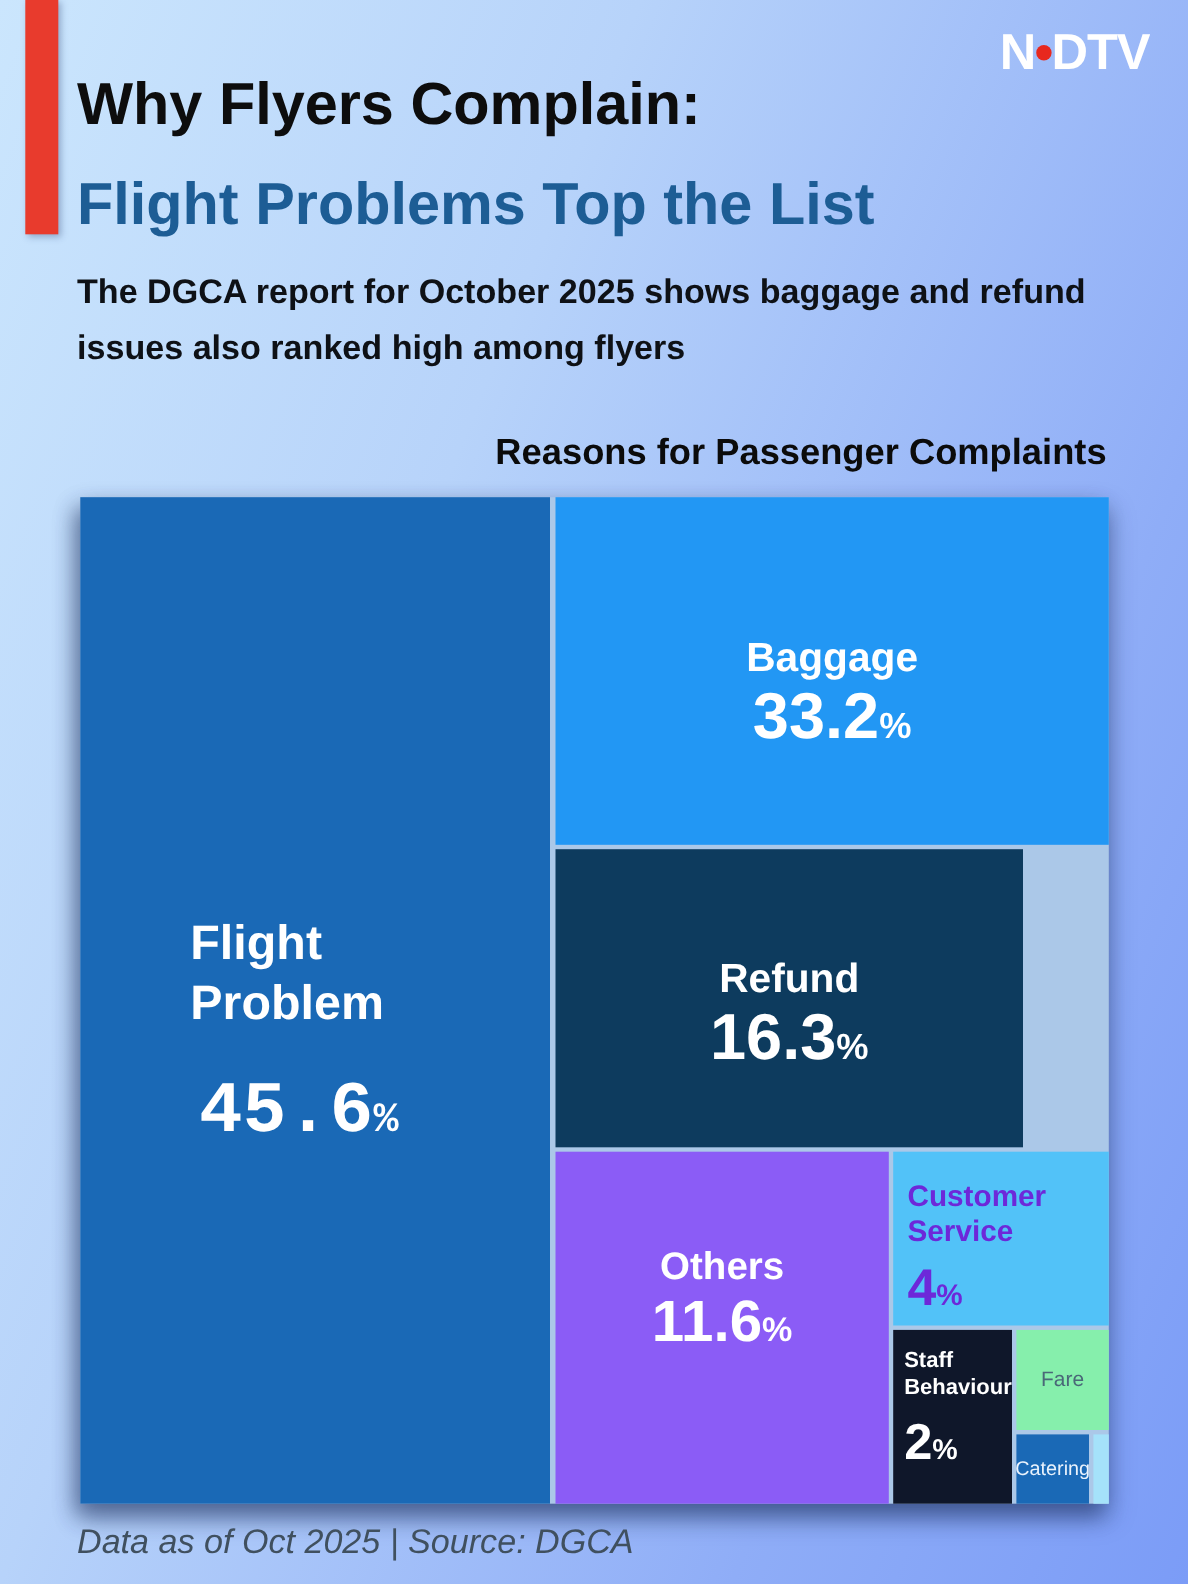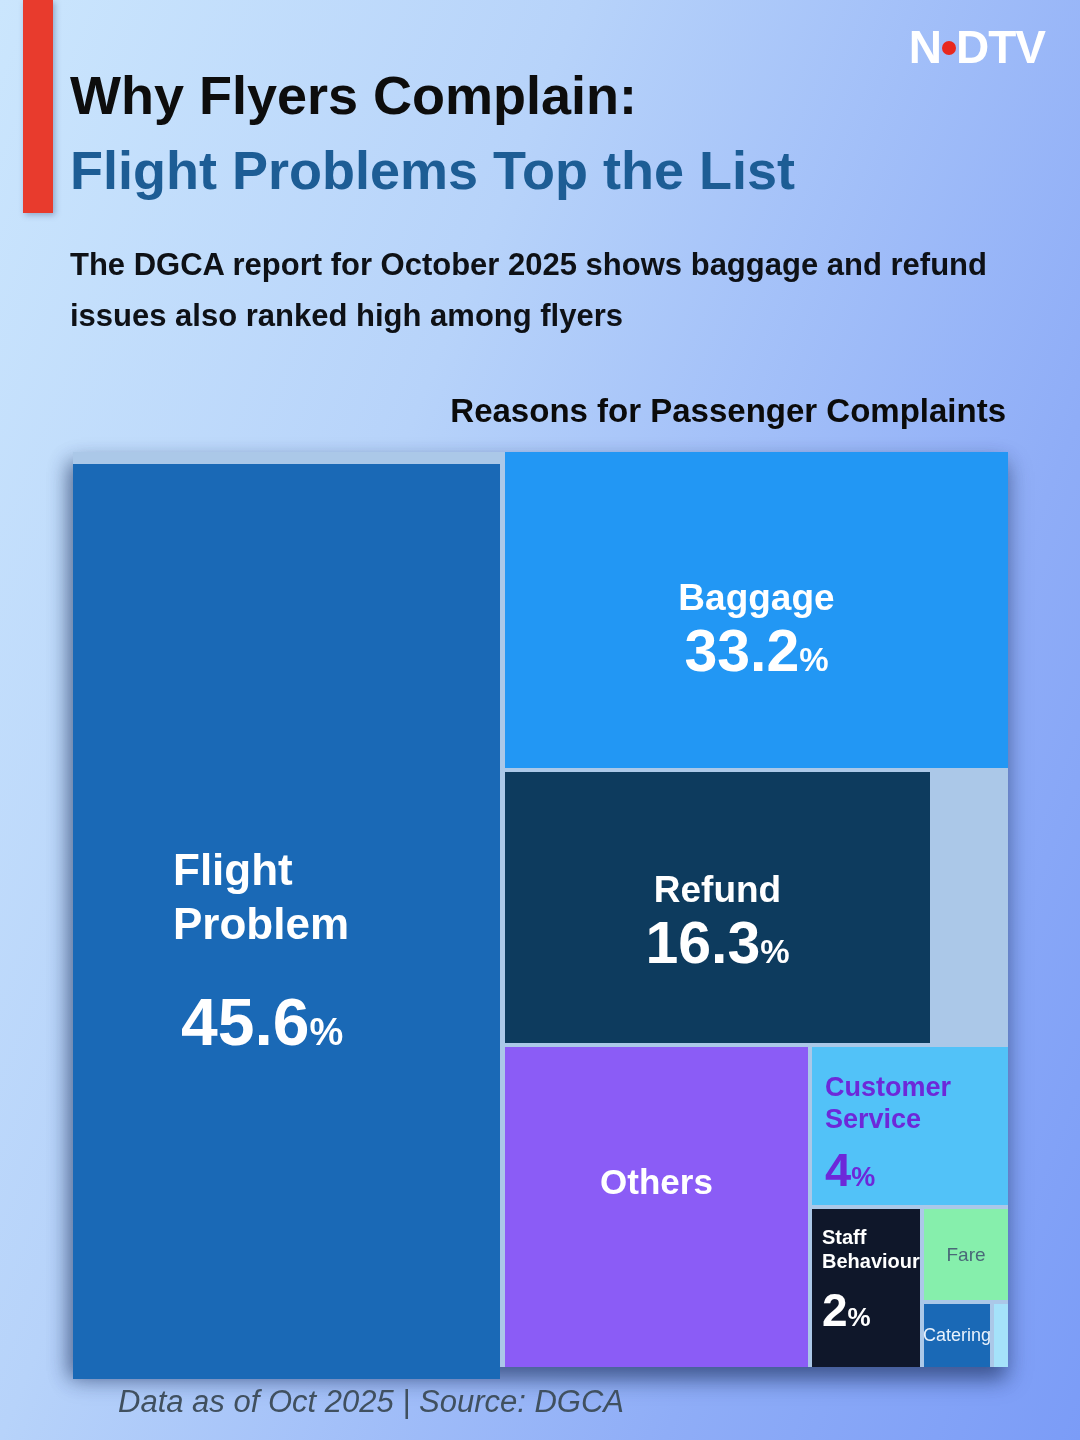--- a/index.html
+++ b/index.html
@@ -10,65 +10,65 @@
     background:linear-gradient(112deg,#cbe6fd 0%,#b7d3fa 35%,#8fadf7 75%,#7b9cf7 100%);
     overflow:hidden;
   }
 
   
   .accent-bar { position:absolute; left:23px; top:0; width:30px; height:213px; background:#e83b2d; box-shadow:2px 2px 6px rgba(40,60,110,.35); }
   .logo { position:absolute; top:20px; right:35px; display:flex; align-items:center; color:#ffffff; font-weight:bold; font-size:46px; letter-spacing:-1px; }
   .logo .dot { width:14px; height:14px; border-radius:50%; background:#e8281e; display:inline-block; margin:2px 0 0 1px; }
   .title { position:absolute; left:70px; top:58px; font-size:54px; font-weight:800; line-height:1.38; letter-spacing:0; }
   .title .l1 { color:#0d0d0d; }
-  .title .l2 { color:#1d5d95; }
+  .title .l2 { color:#1d5d95;margin-top:16px; }
   .subtitle { position:absolute; left:70px; top:240px; width:930px; font-size:31px; font-weight:600; color:#0e1116; line-height:1.63; }
   .chart-title { position:absolute; left:73px; top:392px; width:933px; text-align:right; font-size:33px; font-weight:700; color:#0b0b0b; }
 
   
   .treemap { position:absolute; left:73px; top:452px; width:935px; height:915px; background:#abc8e8;
              box-shadow:-5px 10px 18px rgba(28,48,95,.45), 0 12px 22px rgba(28,48,95,.4); }
   .tile { position:absolute; display:flex; flex-direction:column; }
-  .t-flight   { left:0;     top:12px;     width:427px; height:915px; background:#1a69b6; color:#fff;
+  .t-flight   { left:0;     top:0;     width:427px; height:915px; background:#1a69b6; color:#fff;
                 justify-content:center; align-items:flex-start; padding:60px 20px 0 100px; }
   .t-baggage  { left:432px; top:0;     width:503px; height:316px; background:#2297f4; color:#fff;
                 justify-content:center; align-items:center; text-align:center; padding-top:40px; }
   .t-refund   { left:432px; top:320px; width:425px; height:271px; background:#0d3b5e; color:#fff;
                 justify-content:center; align-items:center; text-align:center; padding-top:30px; }
   .t-others   { left:432px; top:595px; width:303px; height:320px; background:#8b5cf6; color:#fff;
                 justify-content:center; align-items:center; text-align:left; padding-bottom:50px; }
   .t-cs       { left:739px; top:595px; width:196px; height:158px; background:#52c2f8; color:#6d28d9;
                 padding:24px 8px 0 13px; }
   .t-staff    { left:739px; top:757px; width:108px; height:158px; background:#0f172a; color:#fff;
                 padding:16px 4px 0 10px; }
   .t-fare     { left:851px; top:757px; width:84px;  height:91px;  background:#86efac; color:#4a6878;
                 justify-content:center; align-items:center; }
   .t-catering { left:851px; top:852px; width:66px;  height:63px;  background:#1a69b6; color:#e9f2fc;
                 justify-content:center; align-items:center; }
   .t-sliver   { left:921px; top:852px; width:14px;  height:63px;  background:#a5e2fa; }
 
   .t-flight .t-label   { font-size:44px; font-weight:800; line-height:1.22; max-width:220px; }
-  .t-flight .t-value   { font-size:66px; font-weight:800; margin:34px 0 0 8px; }
+  .t-flight .t-value   { font-size:66px; font-weight:800; margin:34px 0 0 8px;font-family:Liberation Mono, monospace; }
   .t-flight .pct       { font-size:38px; }
   .t-baggage .t-label, .t-refund .t-label { font-size:37px; font-weight:800; }
   .t-baggage .t-value, .t-refund .t-value { font-size:59px; font-weight:800; line-height:1.1; }
   .t-baggage .pct, .t-refund .pct { font-size:33px; }
   .t-others .t-label { font-size:35px; font-weight:800; }
   .t-others .t-value { font-size:53px; font-weight:800; line-height:1.15; }
   .t-others .pct     { font-size:31px; }
   .t-cs .t-label   { font-size:27px; font-weight:800; line-height:1.2; }
   .t-cs .t-value   { font-size:47px; font-weight:800; margin-top:10px; line-height:1; }
   .t-cs .pct       { font-size:27px; }
   .t-staff .t-label { font-size:20px; font-weight:800; line-height:1.2; }
   .t-staff .t-value { font-size:46px; font-weight:800; margin-top:14px; line-height:1; }
   .t-staff .pct     { font-size:26px; }
   .t-fare .t-label     { font-size:19px; font-weight:500; }
   .t-catering .t-label { font-size:18px; font-weight:500; }
 
-  .footer { position:absolute; left:70px; top:1384px; font-size:31px; font-style:italic; font-weight:500; color:#40505f;margin-left:48px; }
+  .footer { position:absolute; left:70px; top:1384px; font-size:31px; font-style:italic; font-weight:500; color:#40505f; }
 </style>
 </head>
 <body>
 
 <div class="accent-bar"></div>
 
 <div class="logo">
   <span>N</span>
     <span class="dot"></span>
     <span>DTV</span>
@@ -95,20 +95,21 @@
     <div class="t-value"><span>33.2</span><span class="pct">%</span></div>
   </div>
 
   <div class="tile t-refund">
     <div class="t-label">Refund</div>
     <div class="t-value"><span>16.3</span><span class="pct">%</span></div>
   </div>
 
   <div class="tile t-others">
     <div class="t-label">Others</div>
+    <div class="t-value"><span>11.6</span><span class="pct">%</span></div>
   </div>
 
   <div class="tile t-cs">
     <div class="t-label">Customer Service</div>
     <div class="t-value"><span>4</span><span class="pct">%</span></div>
   </div>
 
   <div class="tile t-staff">
     <div class="t-label">Staff Behaviour</div>
     <div class="t-value"><span>2</span><span class="pct">%</span></div>

